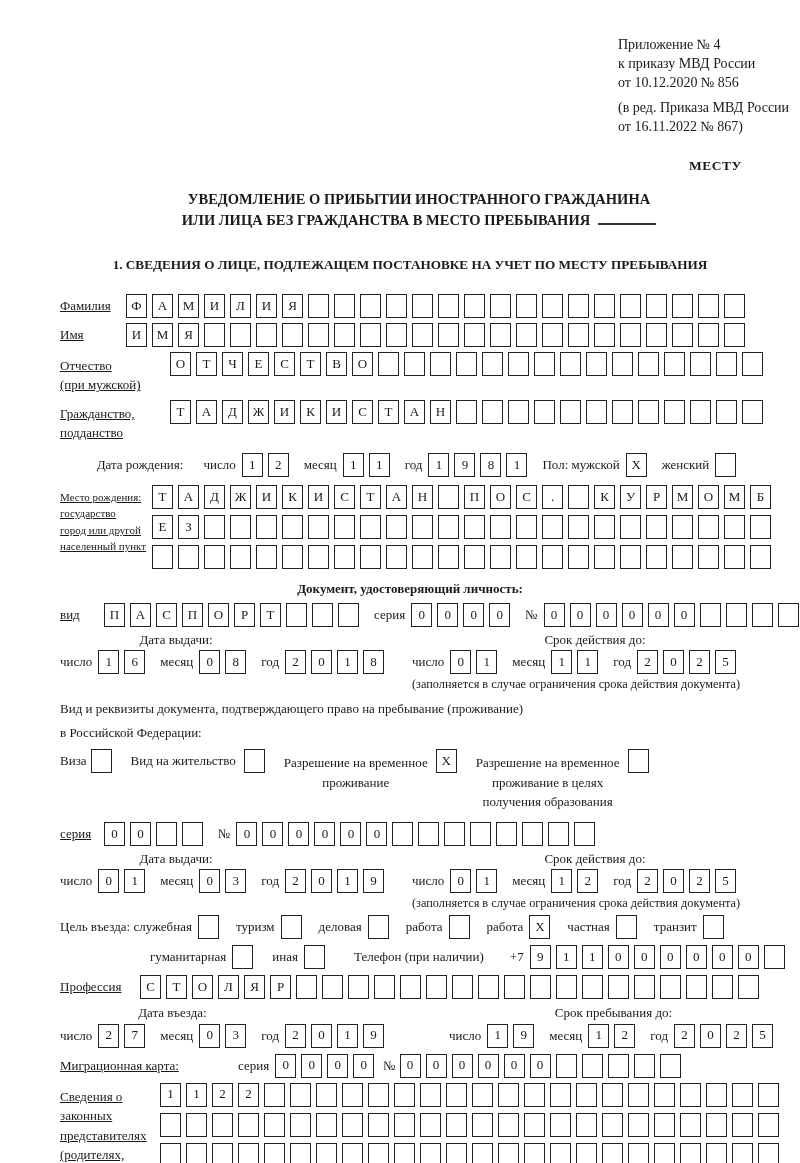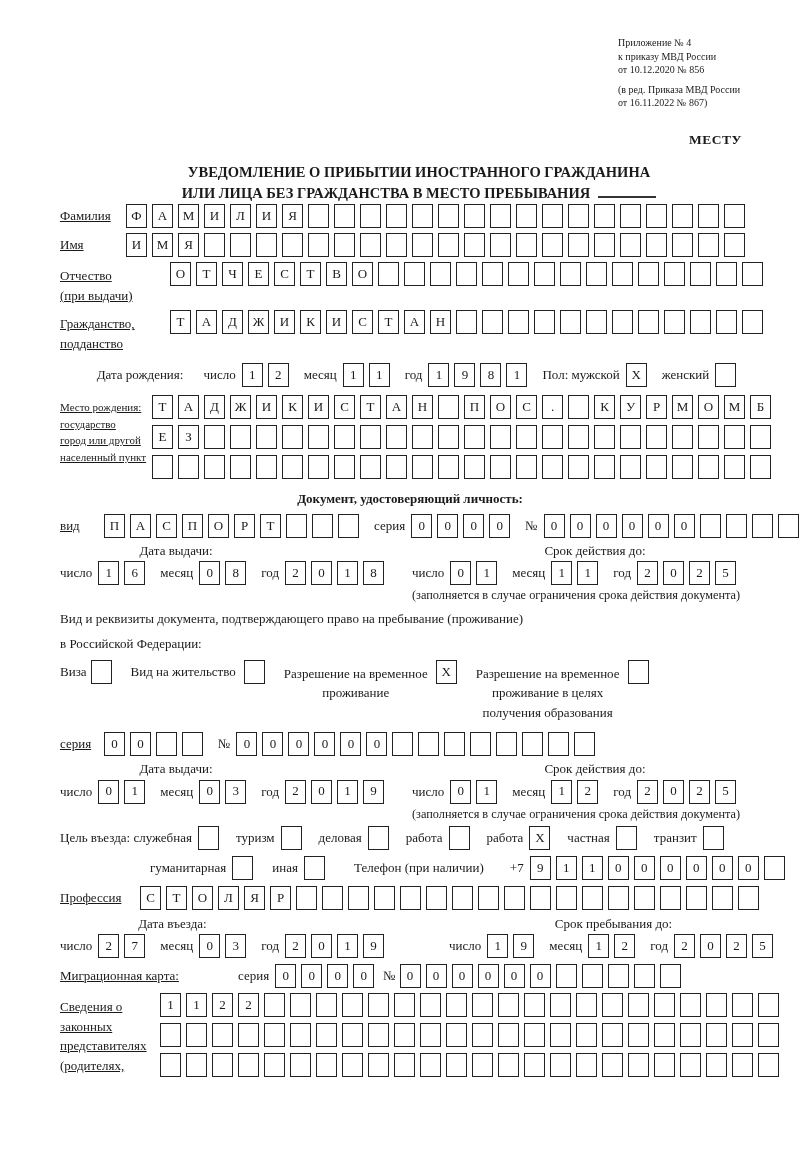--- a/index.html
+++ b/index.html
@@ -4,21 +4,21 @@
 <style>
   html,body{margin:0;padding:0;background:#fff;}
   .page{
     width:800px;height:1163px;box-sizing:border-box;position:relative;
     background:#fff;color:#1a1a1a;
     font-family:"Liberation Serif","DejaVu Serif",serif;
     font-size:13px;line-height:1.25;overflow:hidden;
     padding:36px 22px 10px 60px;
   }
   .hdr-block{margin-left:558px;width:180px;}
-  .hdr-line{font-size:10px;line-height:1.35;}
+  .hdr-line{font-size:14px;line-height:1.35;}
   .hdr-sub{margin-top:6px;}
   .forma{font-weight:bold;text-align:right;margin:22px 36px 0 0;font-size:13.5px;letter-spacing:.5px;}
   .title{font-weight:bold;text-align:center;font-size:14.5px;margin-top:14px;line-height:1.45;}
   .title .uline{display:inline-block;width:58px;border-bottom:2px solid #333;height:12px;margin-left:8px;}
   .sect{font-weight:bold;text-align:center;font-size:13.2px;margin:26px 0 20px -20px;width:740px;}
   .row{display:flex;align-items:flex-start;margin-bottom:5px;}
   .lblcol{flex:0 0 auto;padding-top:4px;text-decoration:underline;}
   .cells{display:flex;flex:0 0 auto;}
   .cell{
     box-sizing:border-box;display:inline-flex;align-items:center;justify-content:center;
@@ -61,20 +61,21 @@
     <div class="hdr-line">от 16.11.2022 № 867)</div>
   </div>
 
   <div class="forma">МЕСТУ</div>
 
   <div class="title">
     <div>УВЕДОМЛЕНИЕ О ПРИБЫТИИ ИНОСТРАННОГО ГРАЖДАНИНА</div>
     <div><span>ИЛИ ЛИЦА БЕЗ ГРАЖДАНСТВА В МЕСТО ПРЕБЫВАНИЯ</span><span class="uline"></span></div>
   </div>
 
+  <div class="sect">1. СВЕДЕНИЯ О ЛИЦЕ, ПОДЛЕЖАЩЕМ ПОСТАНОВКЕ НА УЧЕТ ПО МЕСТУ ПРЕБЫВАНИЯ</div>
 
   <div class="row">
     <div class="lblcol w66">Фамилия</div>
     <div class="cells">
         <span class="cell">Ф</span>
         <span class="cell">А</span>
         <span class="cell">М</span>
         <span class="cell">И</span>
         <span class="cell">Л</span>
         <span class="cell">И</span>
@@ -125,21 +126,21 @@
         <span class="cell"></span>
         <span class="cell"></span>
         <span class="cell"></span>
         <span class="cell"></span>
       </div>
   </div>
 
   <div class="row">
     <div class="lblcol w110 multiline">
       <div>Отчество</div>
-      <div>(при выдачи)</div>
+      <div>(при мужской)</div>
     </div>
     <div class="cells">
         <span class="cell">О</span>
         <span class="cell">Т</span>
         <span class="cell">Ч</span>
         <span class="cell">Е</span>
         <span class="cell">С</span>
         <span class="cell">Т</span>
         <span class="cell">В</span>
         <span class="cell">О</span>

